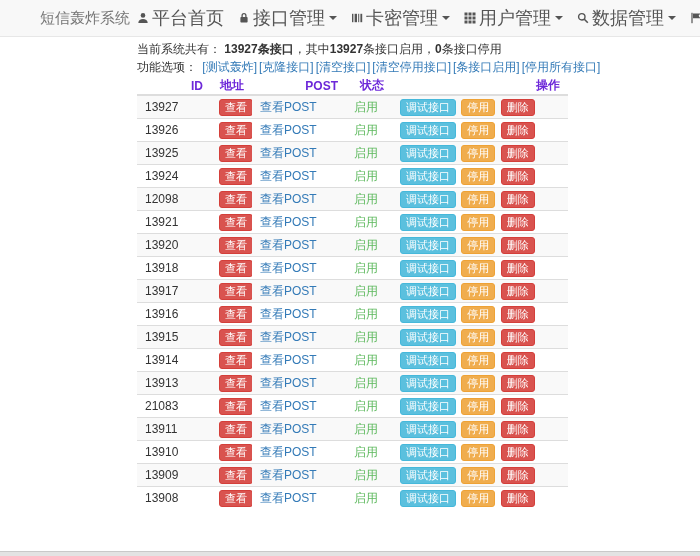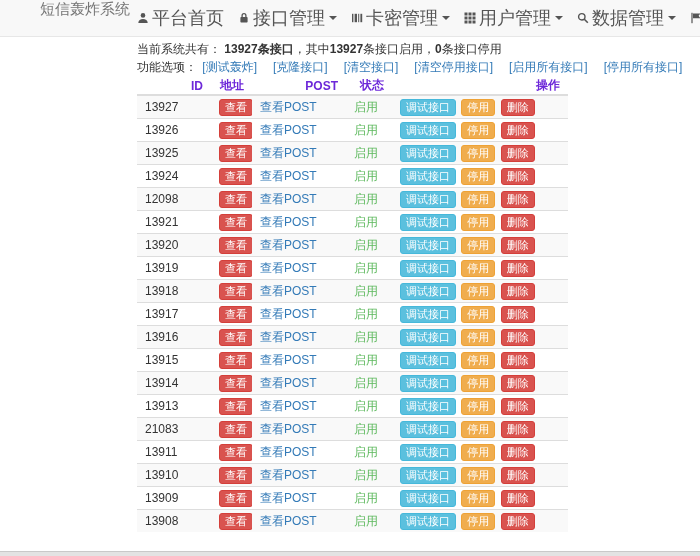--- a/index.html
+++ b/index.html
@@ -3,21 +3,21 @@
 <meta charset="utf-8">
 <style>
   * { margin: 0; padding: 0; box-sizing: content-box; }
   html, body {
     width: 700px; height: 556px; overflow: hidden;
     background: #ffffff;
     font-family: "Liberation Sans", "DejaVu Sans", sans-serif;
   }
   
   .navbar {
-    display: flex; 
+    display: flex; align-items: center;
     height: 36px; padding: 0 10px 0 40px;
     background: #f8f8f8; border-bottom: 1px solid #e7e7e7;
   }
   .brand {
     font-size: 15px; color: #777; text-decoration: none; margin-right: auto;
     white-space: nowrap;
   }
   .nav { display: flex; align-items: center; }
   .nav-item {
     display: inline-flex; align-items: center;
@@ -32,21 +32,21 @@
     border-left: 4px solid transparent;
     border-right: 4px solid transparent;
   }
   
   .content { padding: 4px 0 0 137px; width: 431px; }
   .summary { font-size: 12px; color: #333; line-height: 17px; white-space: nowrap; }
   .summary b { font-weight: bold; color: #333; margin-top: 28px; }
   .actions { font-size: 12px; color: #333; line-height: 17px; margin-top: 1px; white-space: nowrap; }
   .actions-label { margin-right: 2px; }
   .link { color: #337ab7; text-decoration: none; cursor: pointer; }
-  .action-link { margin-right: 16px; }
+  .action-link { margin-right: 2px; }
   
   table {
     margin-top: 1px; width: 431px;
     border-collapse: separate; border-spacing: 0;
     table-layout: fixed; font-size: 12px; color: #333;
   }
   th {
     height: 14px; padding: 0 8px; text-align: right;
     font-weight: bold; font-size: 12px; color: #6d28d9;
     border-bottom: 1px solid #ddd; white-space: nowrap;
@@ -148,21 +148,21 @@
       </a>
     </div>
 </nav>
 
 <div class="content">
   <div class="summary" id="summary">
     <span>当前系统共有：</span>
   <b>13927条接口</b><span>，其中</span><b>13927</b><span>条接口启用，</span><b>0</b><span>条接口停用</span></div>
   <div class="actions" id="actions">
     <span class="actions-label">功能选项：</span>
-  <a class="link action-link">[测试轰炸]</a><a class="link action-link">[克隆接口]</a><a class="link action-link">[清空接口]</a><a class="link action-link">[清空停用接口]</a><a class="link action-link">[启用所有接口]</a><a class="link action-link">[停用所有接口]</a></div>
+  <a class="link action-link">[测试轰炸]</a><a class="link action-link">[克隆接口]</a><a class="link action-link">[清空接口]</a><a class="link action-link">[清空停用接口]</a><a class="link action-link">[条接口启用]</a><a class="link action-link">[停用所有接口]</a></div>
   <table>
     <colgroup>
       <col style="width:74px">
         <col style="width:41px">
         <col style="width:94px">
         <col style="width:46px">
         <col style="width:176px">
     </colgroup>
     <thead>
       <tr>
@@ -245,31 +245,20 @@
     <td><button class="btn btn-danger">查看</button></td>
     <td><a class="link">查看POST</a></td>
     <td><span class="status-enabled">启用</span></td>
     <td class="ops">
       <button class="btn btn-info">调试接口</button>
       <button class="btn btn-warning">停用</button>
       <button class="btn btn-danger">删除</button>
     </td>
   </tr>
         <tr>
-    <td class="cell-id">13919</td>
-    <td><button class="btn btn-danger">查看</button></td>
-    <td><a class="link">查看POST</a></td>
-    <td><span class="status-enabled">启用</span></td>
-    <td class="ops">
-      <button class="btn btn-info">调试接口</button>
-      <button class="btn btn-warning">停用</button>
-      <button class="btn btn-danger">删除</button>
-    </td>
-  </tr>
-        <tr>
     <td class="cell-id">13918</td>
     <td><button class="btn btn-danger">查看</button></td>
     <td><a class="link">查看POST</a></td>
     <td><span class="status-enabled">启用</span></td>
     <td class="ops">
       <button class="btn btn-info">调试接口</button>
       <button class="btn btn-warning">停用</button>
       <button class="btn btn-danger">删除</button>
     </td>
   </tr>

